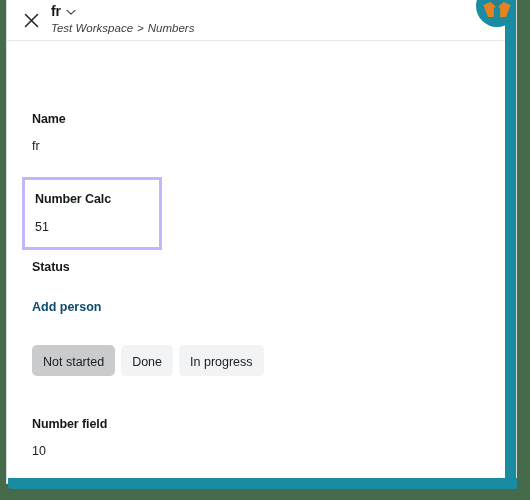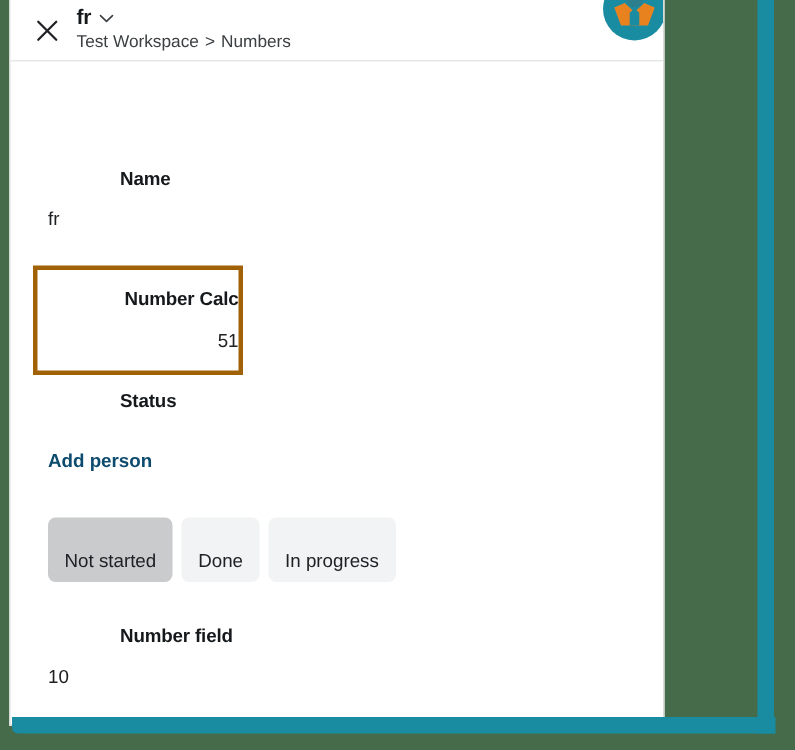--- a/index.html
+++ b/index.html
@@ -21,21 +21,21 @@
     position: absolute;
     inset: 0;
     background: #456b4a;
   }
 
   
   #window {
     position: absolute;
     left: 6px;
     top: 0px;
-    width: 437px;
+    width: 511px;
     height: 484px;
     background: #ffffff;
     border: 1px solid #d8dcd9;
     border-top: none;
     box-sizing: border-box;
     overflow: hidden;
   }
 
   
   #scrollbar-rail {
@@ -108,20 +108,21 @@
     margin-top: 2px;
   }
   #breadcrumb {
     display: flex;
     align-items: flex-end;
     gap: 4px;
     margin-top: 1px;
     font-size: 11.5px;
     color: #3c4043;
     line-height: 15px;
+    font-style: italic;
   }
   #breadcrumb .crumb { cursor: pointer; }
   #breadcrumb .sep { color: #3c4043; }
 
   
   #avatar {
     position: absolute;
     right: -3px;
     top: -16px;
     width: 44px;
@@ -138,21 +139,20 @@
     position: absolute;
     left: 25px;
   }
   .field-label {
     font-size: 12.5px;
     font-weight: bold;
     color: #15191c;
     letter-spacing: -0.1px;
     line-height: 16px;
     white-space: nowrap;
-    margin-left: 48px;
   }
   .req-star {
     color: #e8453c;
     font-weight: bold;
     font-size: 12.5px;
   }
   .field-value {
     font-size: 12.5px;
     color: #202124;
     line-height: 16px;
@@ -166,40 +166,40 @@
     cursor: text;
     font-weight: bold;
   }
 
   
   #field-number-calc {
     left: 15px;
     top: 136px;
     width: 124px;
     padding: 11px 0 12px 10px;
-    border: 3px solid #a16207;
+    border: 3px solid #c4b5fd;
     background: #ffffff;
     box-sizing: content-box;
   }
-  #field-number-calc .field-value { margin-top: 12px; text-align: right; }
+  #field-number-calc .field-value { margin-top: 12px; }
 
   
   #status-chips {
     display: flex;
     gap: 6px;
     margin-top: 12px;
   }
   .chip {
     font-family: "Liberation Sans", sans-serif;
     font-size: 12.5px;
     color: #202124;
     background: #f1f3f4;
     border: none;
     border-radius: 5px;
-    padding: 22px 11px 7px 11px;
+    padding: 10px 11px 7px 11px;
     line-height: 14px;
     cursor: pointer;
     white-space: nowrap;
   }
   .chip.selected {
     background: #c9cbcc;
   }
 </style>
 </head>
 <body>

